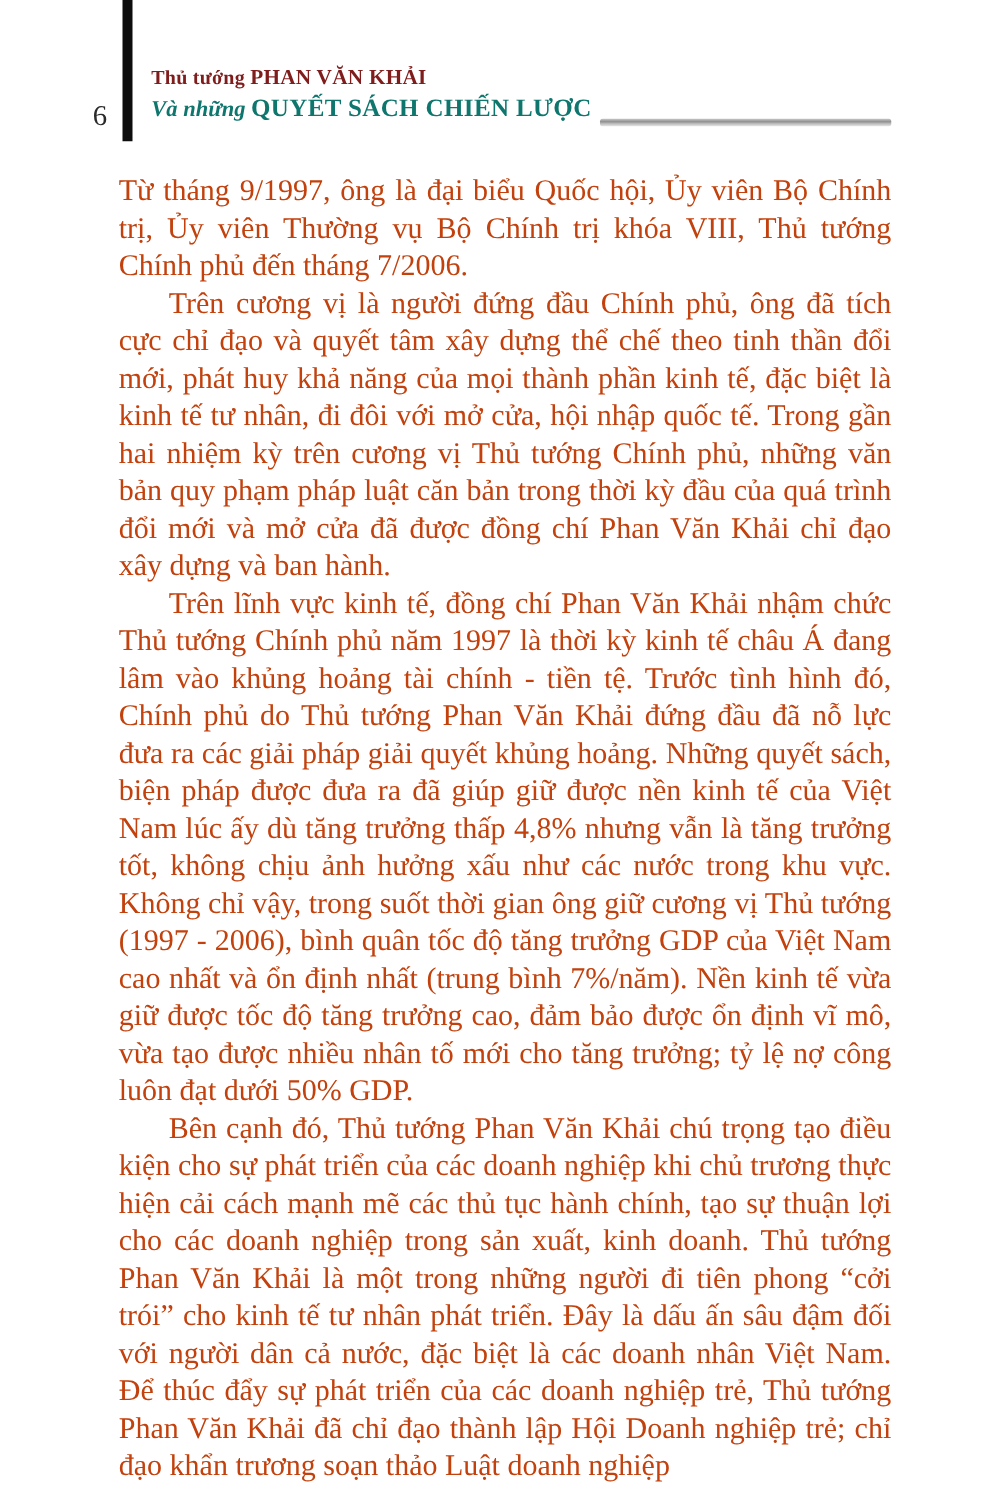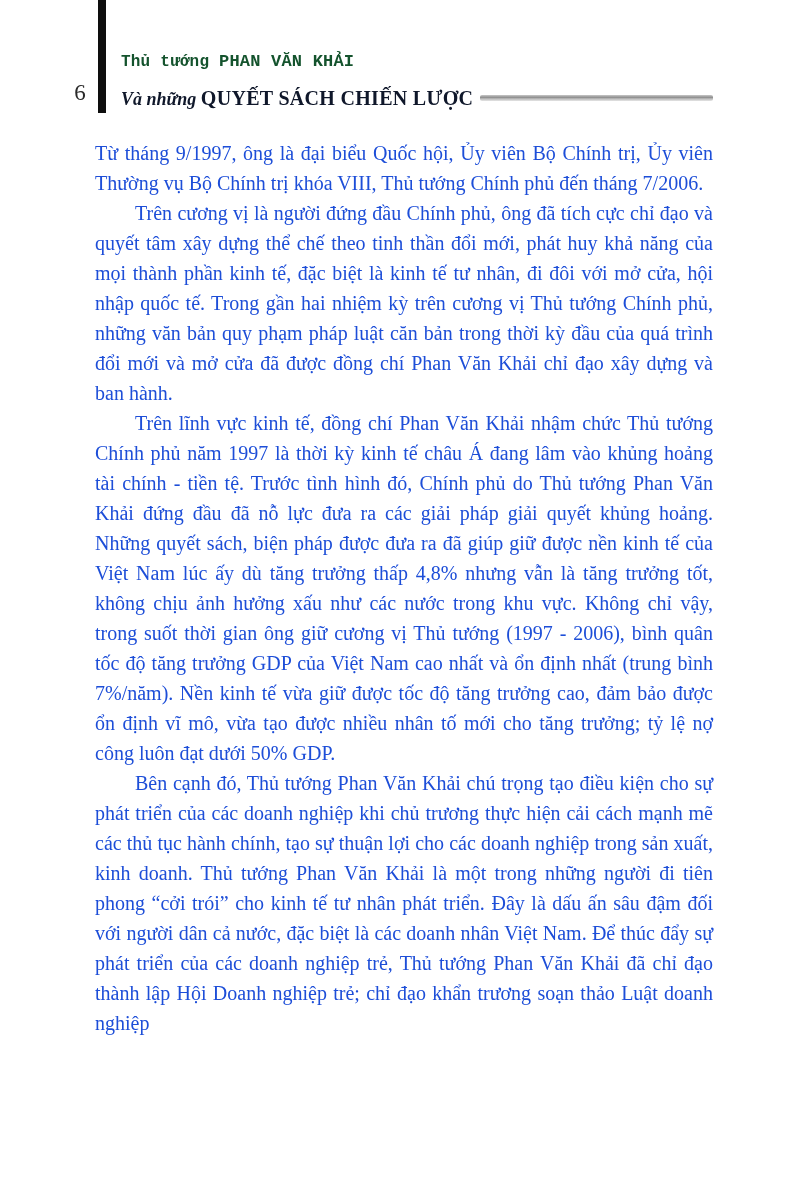--- a/index.html
+++ b/index.html
@@ -33,32 +33,32 @@
     font-size: 23px;
     color: #2a2a2a;
   }
   .header {
     position: absolute;
     left: 121px;
     top: 52px;
     white-space: nowrap;
   }
   .header-line1 {
-    font-family: Liberation Mono, monospace;
+    font-family: Liberation Serif, serif;
     font-weight: bold;
     font-size: 17px;
     letter-spacing: 0.2px;
-    color: #14532d;
+    color: #7f1d1d;
   }
   .header-line1 .prefix {
     font-size: 16px;
   }
   .header-line2 {
-    margin-top: 16px;
-    color: #0f172a;
+    margin-top: 4px;
+    color: #0f766e;
   }
   .header-line2 .prefix {
     font-style: italic;
     font-weight: bold;
     font-size: 18px;
   }
   .header-line2 .title {
     font-weight: bold;
     font-size: 20px;
     letter-spacing: 0.3px;
@@ -70,24 +70,24 @@
     width: 233px;
     height: 6px;
     background: linear-gradient(to bottom, #c8c8c8 0%, #8f8f8f 40%, #b5b5b5 60%, #e6e6e6 100%);
     border-radius: 2px;
   }
   .body-text {
     position: absolute;
     left: 95px;
     top: 138px;
     width: 618px;
-    font-size: 20px;
+    font-size: 24px;
     line-height: 30px;
     text-align: justify;
-    color: #1d4ed8;
+    color: #c2410c;
   }
   .body-text p {
     margin: 0;
     padding: 0;
   }
   .body-text p.indent {
     text-indent: 40px;
   }
   .italic {
   }

